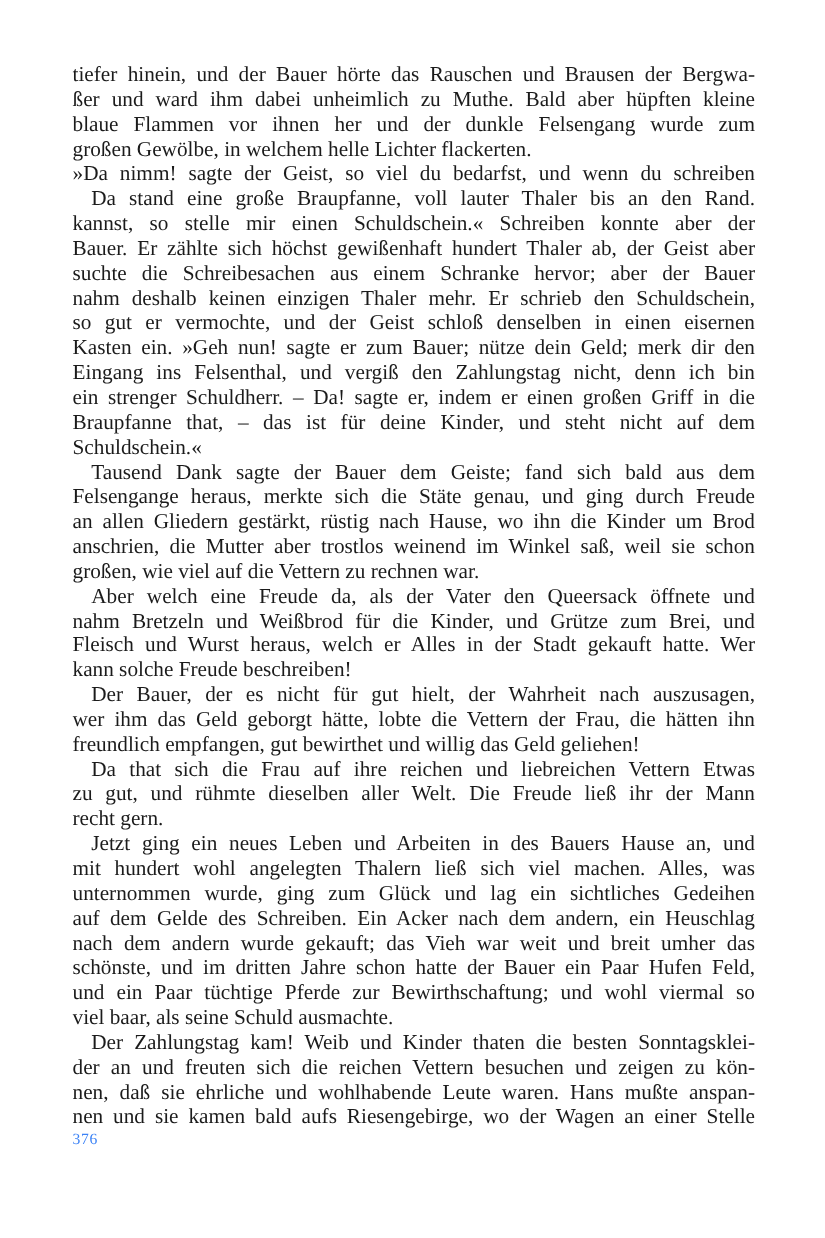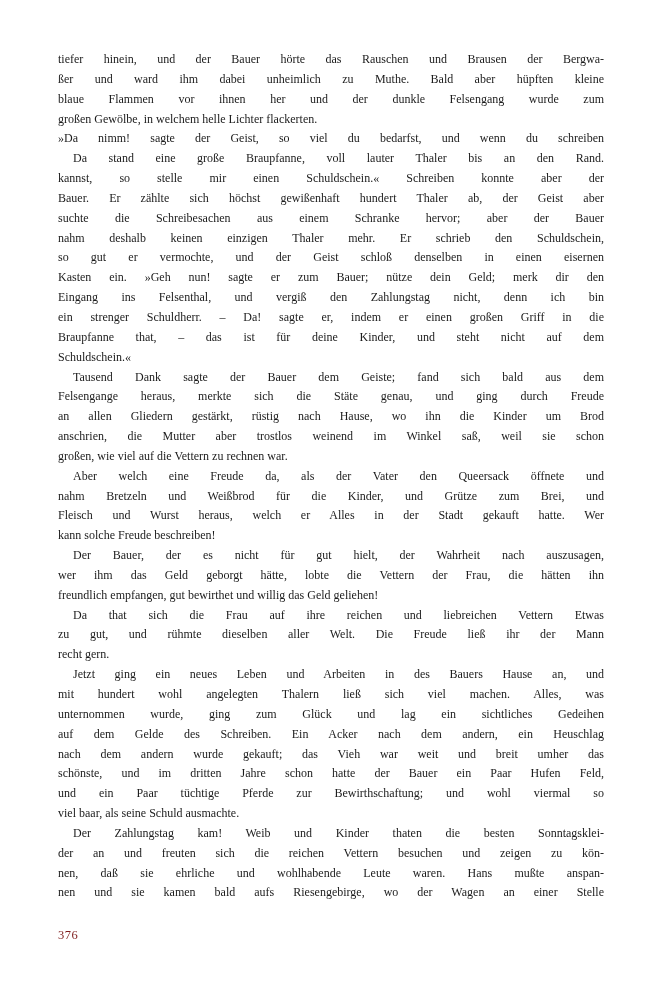--- a/index.html
+++ b/index.html
@@ -14,45 +14,45 @@
     background: #ffffff;
     overflow: hidden;
     font-family: "Liberation Serif", "DejaVu Serif", serif;
     color: #1b1b1b;
   }
   .text-block {
     position: absolute;
     left: 58px;
     top: 50px;
     width: 546px;
-    font-size: 12px;
+    font-size: 17px;
     line-height: 19.85px;
     -webkit-font-smoothing: antialiased;
   }
   .line {
     text-align: justify;
     text-align-last: justify;
     height: 19.85px;
     overflow: hidden;
     white-space: normal;
   }
   .line.endline {
     text-align: center;
     text-align-last: left;
   }
   .line.indent {
     text-indent: 15px;
   }
   .page-number {
     position: absolute;
     left: 58px;
-    top: 928px;
+    top: 904px;
     font-size: 12.5px;
     letter-spacing: 0.5px;
-    color: #7f1d1d;
+    color: #3b82f6;
   }
 </style>
 </head>
 <body>
 
 <div class="page">
   <main class="text-block">
       <div class="line">tiefer hinein, und der Bauer hörte das Rauschen und Brausen der Bergwa-</div>
       <div class="line">ßer und ward ihm dabei unheimlich zu Muthe. Bald aber hüpften kleine</div>
       <div class="line">blaue Flammen vor ihnen her und der dunkle Felsengang wurde zum</div>

